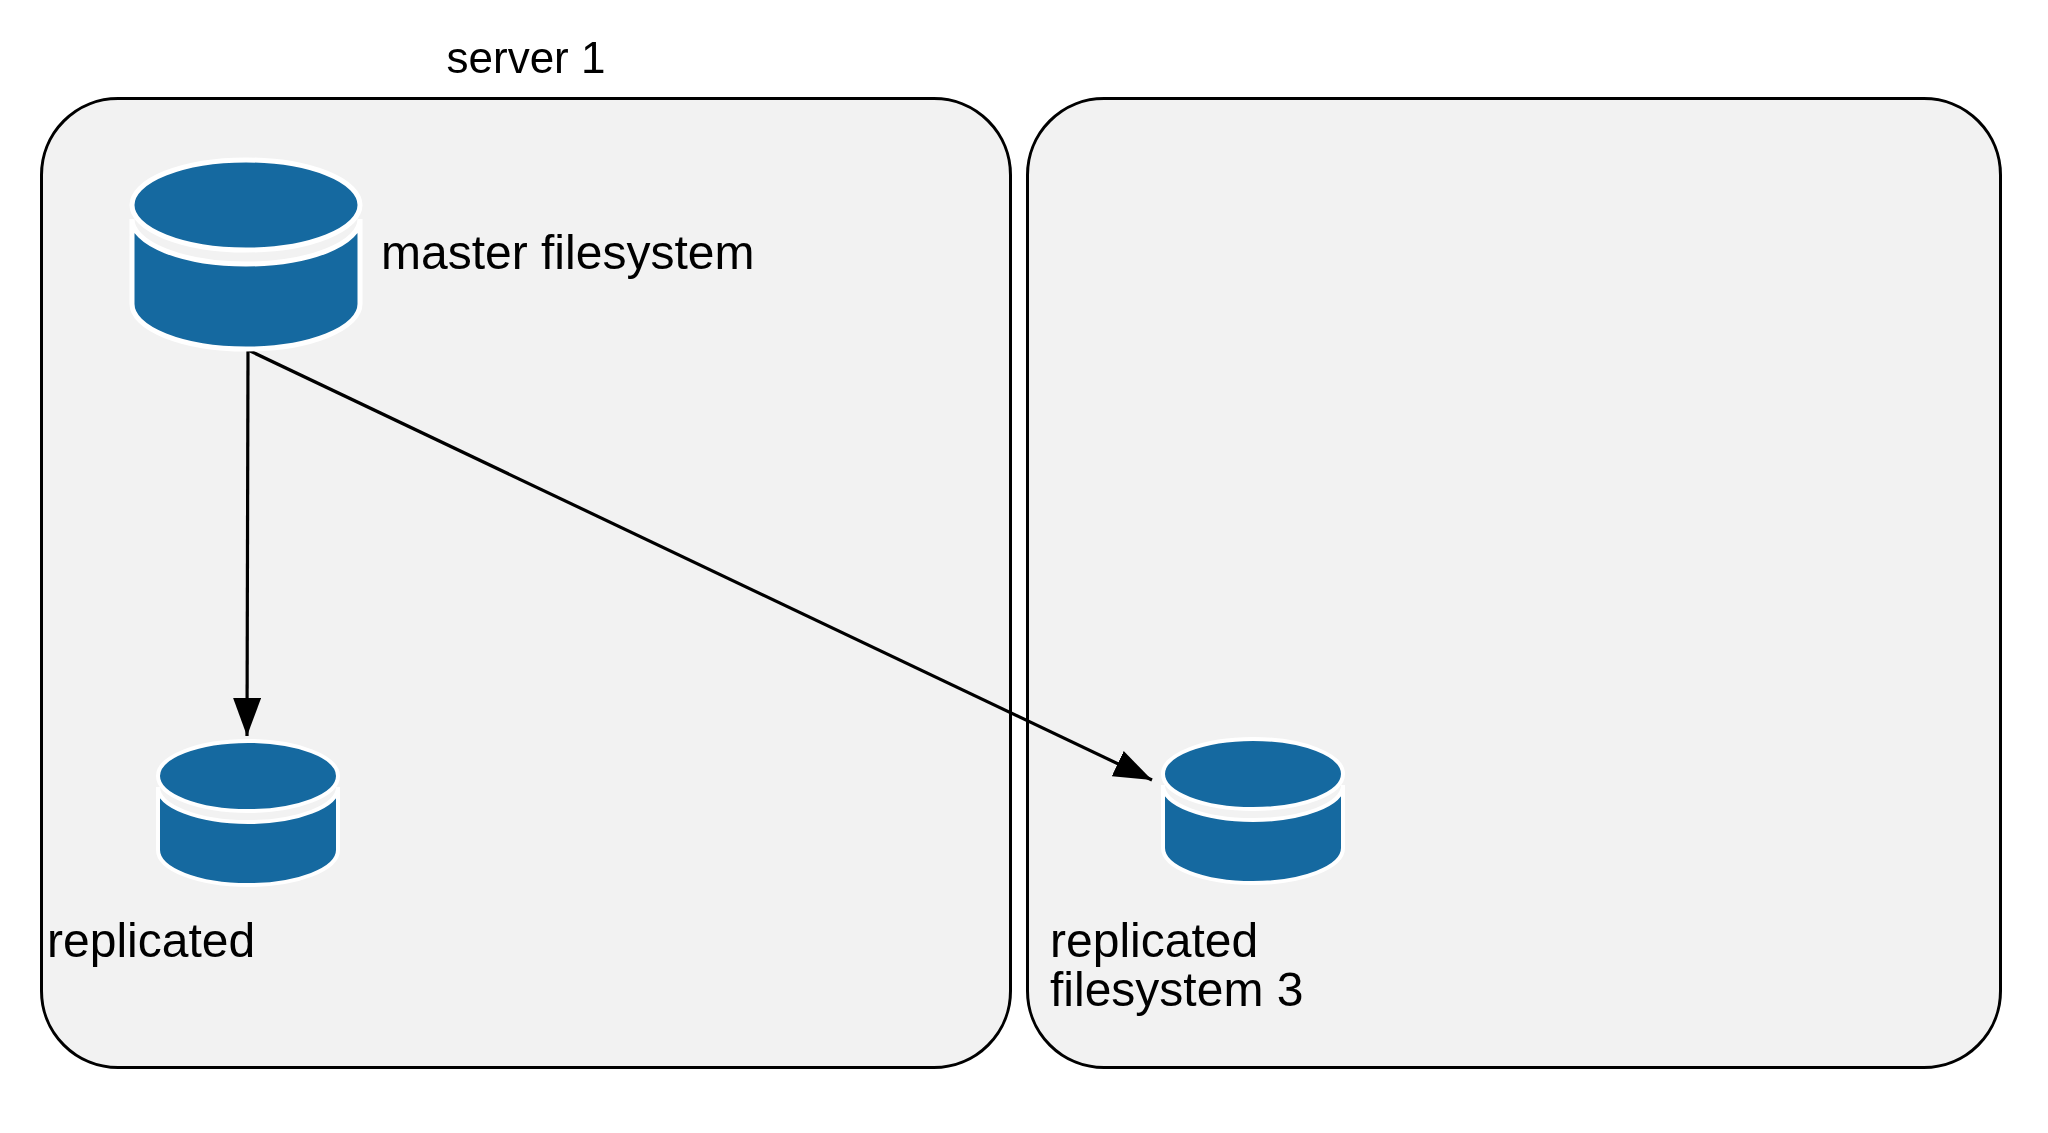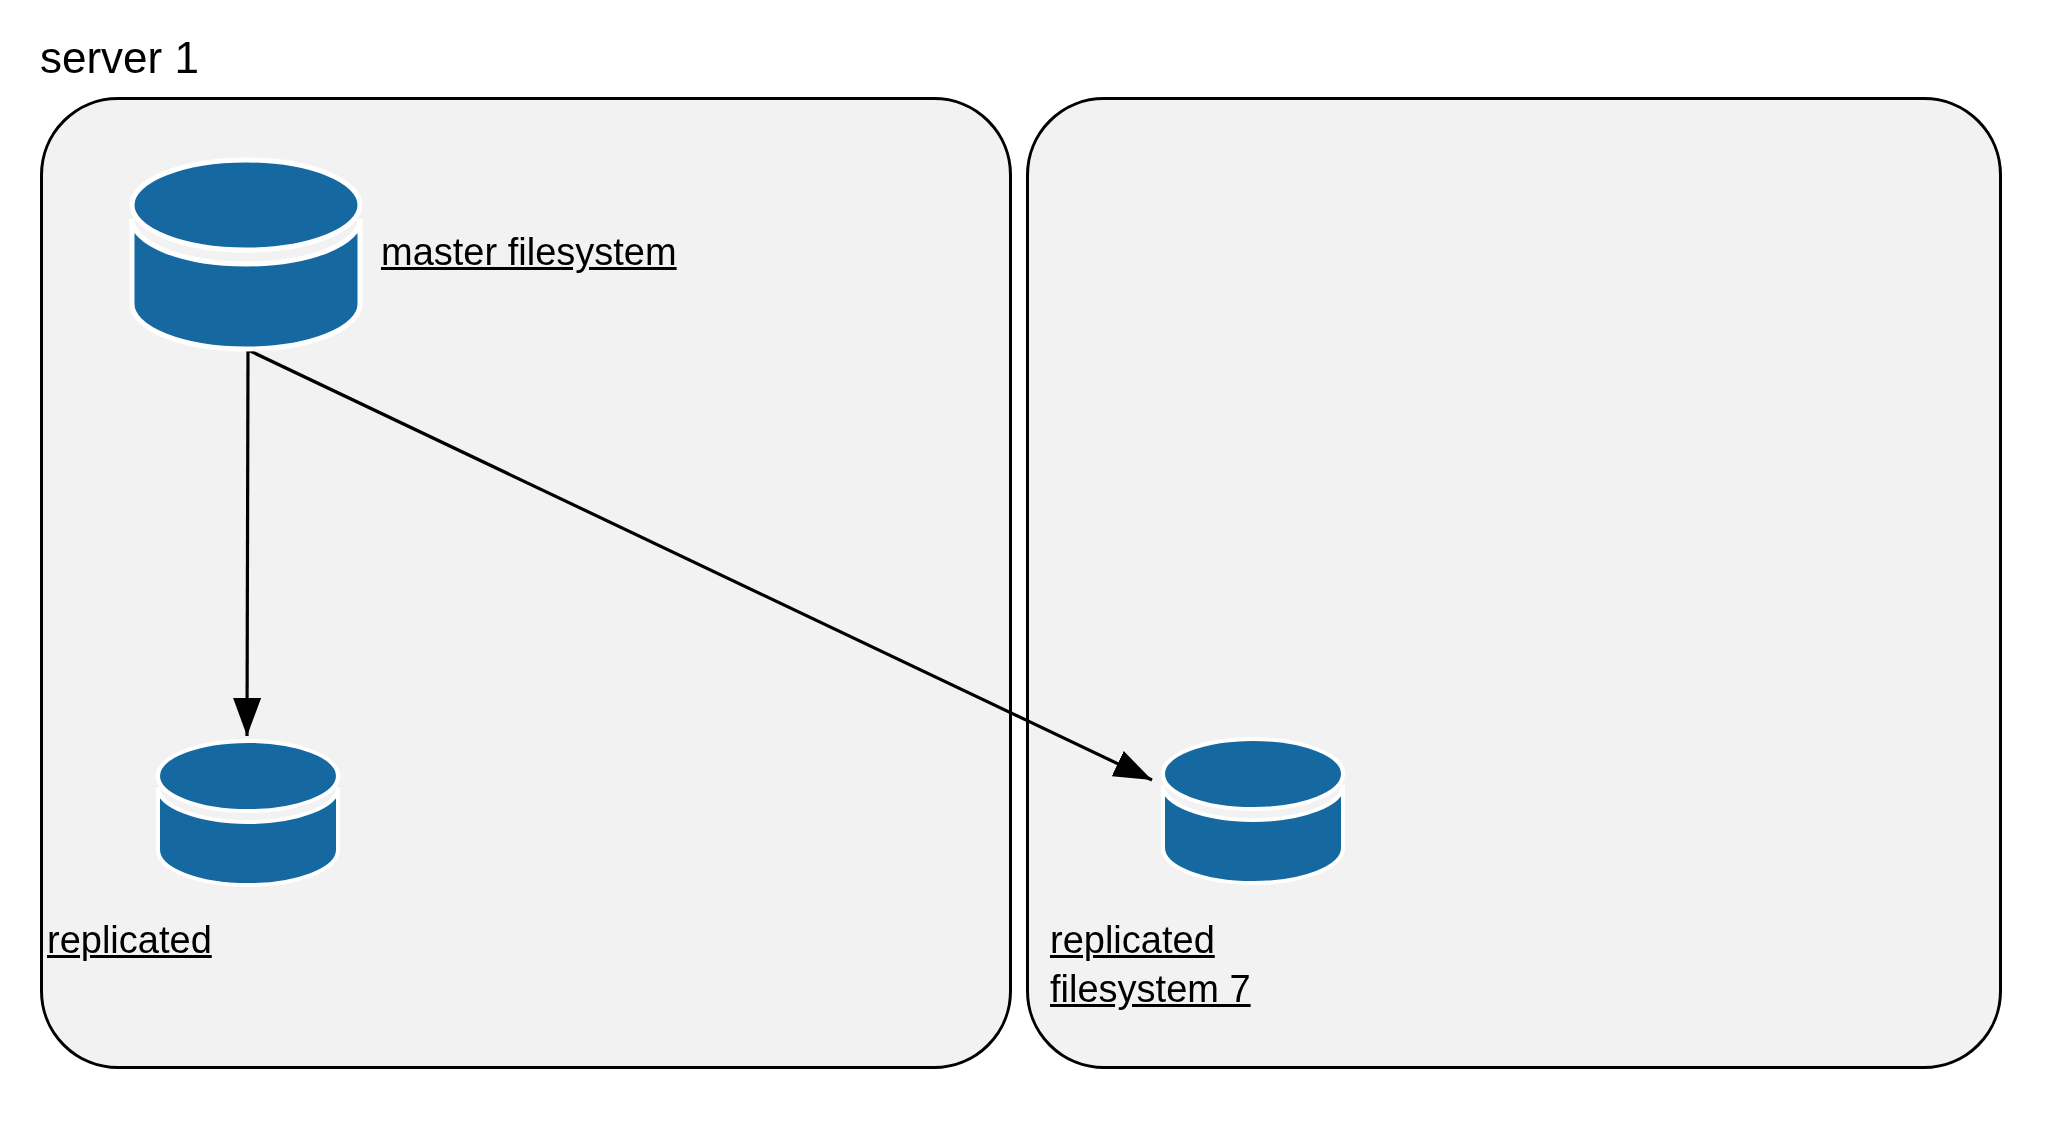--- a/index.html
+++ b/index.html
@@ -26,30 +26,30 @@
     box-sizing: border-box;
   }
   .box1 { left: 40px;   width: 972px; }
   .box2 { left: 1026px; width: 976px; }
   .server-title {
     position: absolute;
     top: 32px;
     height: 52px;
     line-height: 52px;
     font-size: 44px;
+    text-align: center;
     white-space: nowrap;
   }
   .t1 { left: 40px;   width: 972px; }
   .t2 { left: 1026px; width: 976px; }
   .node-label {
     position: absolute;
-    font-size: 38px;
+    font-size: 48px;
     line-height: 49px;
     white-space: nowrap;
-    text-decoration: underline;
   }
   .label-master { left: 381px; top: 228px; }
   .label-center { width: 400px; top: 916px; }
   .label-fs1 { left: 47px; }
   .label-fs2 { left: 1050px; }
   .node-label span { display: block; }
   .cylinder { position: absolute; }
   .cyl-master { left: 127px; top: 155px; }
   .cyl-fs1 { left: 154px; top: 737px; }
   .cyl-fs2 { left: 1159px; top: 735px; }
@@ -106,16 +106,16 @@
   <div class="node-label label-center label-fs1">
     <span>replicated</span>
   </div>
 
   <svg class="cylinder cyl-small cyl-fs2" width="188" height="152" viewBox="0 0 188 152">
     <path class="cyl-shape" d="M 4 50 A 90 35 0 0 0 184 50 L 184 113 A 90 35 0 0 1 4 113 Z"></path>
     <ellipse class="cyl-shape" cx="94" cy="39" rx="90" ry="35"></ellipse>
   </svg>
   <div class="node-label label-center label-fs2">
     <span>replicated</span>
-    <span>filesystem 7</span>
+    <span>filesystem 3</span>
   </div>
 
 </div>
 
 </body></html>

